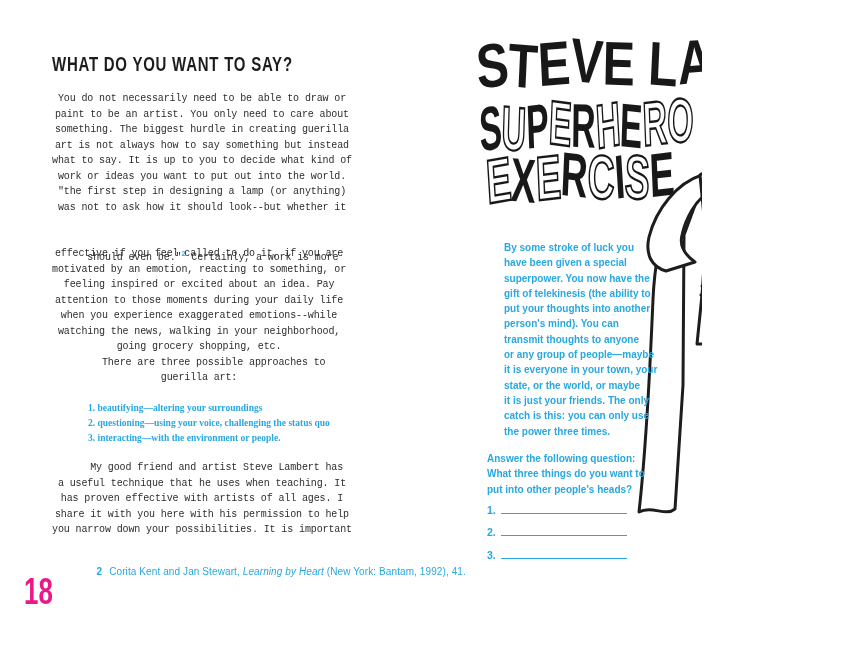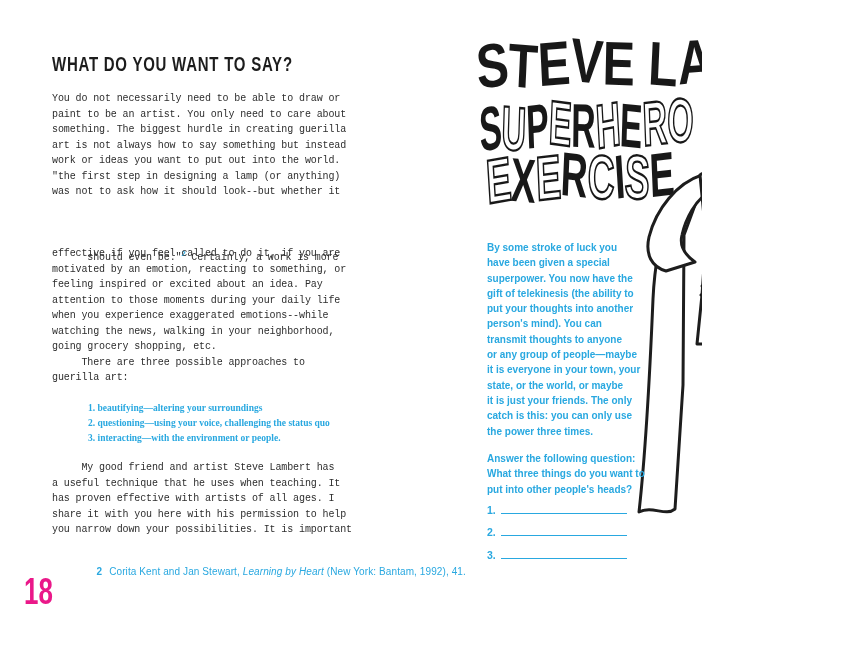--- a/index.html
+++ b/index.html
@@ -12,21 +12,21 @@
   .heading {
     position:absolute; left:52px; top:53px;
     font-family:"Liberation Sans", sans-serif; font-weight:bold;
     font-size:20px; letter-spacing:1px; color:#1c1c1c;
     transform:scaleX(.75); transform-origin:left top; white-space:pre;
   }
   .mono-block { position:absolute; left:52px; }
   .mono-line, .mono-block .line {
     font-family:"Liberation Mono", monospace;
     font-size:10px; letter-spacing:-.12px; line-height:15.5px;
-    color:#2d2d2d; white-space:pre;
+    color:#2d2d2d; white-space:pre;text-align:center;
   }
   #body1  { top:91px; }
   #supline{ top:230px; }
   #body1b { top:246px; }
   #body2  { top:460px; }
   .sup2 {
     color:#29a8e0; font-size:7.5px; vertical-align:super; font-weight:bold;
     font-family:"Liberation Sans", sans-serif;
   }
   .approaches { position:absolute; left:88px; top:401px; }
@@ -65,21 +65,21 @@
   #title2 .tl:nth-child(even), #title2 .tl:last-child,
   #title3 .tl:nth-child(odd) {
     color:#fff; -webkit-text-stroke:2.4px #181818; text-stroke:2.4px #181818;
   }
   
   .cyan-block { position:absolute; left:487px; }
   .cyan-block .line {
     font-size:10px; font-weight:bold; line-height:15.3px;
     color:#29a8e0; white-space:pre;
   }
-  #intro    { top:240px; }
+  #intro    { top:240px;margin-left:17px; }
   #question { top:451px; }
   .blank-row { position:absolute; left:487px; height:16px; }
   #blank1 { top:500px; } #blank2 { top:522px; } #blank3 { top:545px; }
   .blank-num { font-size:10.5px; font-weight:bold; color:#29a8e0; }
   .blank-line {
     display:inline-block; width:126px; margin-left:5px;
     border-bottom:1.8px solid #29a8e0; height:11px;
   }
   
   #figure { position:absolute; left:600px; top:85px; width:262px; height:480px; }
@@ -89,20 +89,21 @@
 
 <div id="spread">
 
   <div class="heading">WHAT DO YOU WANT TO SAY?</div>
 
   <div id="body1" class="mono-block">
       <div class="mono-line line">You do not necessarily need to be able to draw or</div>
       <div class="mono-line line">paint to be an artist. You only need to care about</div>
       <div class="mono-line line">something. The biggest hurdle in creating guerilla</div>
       <div class="mono-line line">art is not always how to say something but instead</div>
+      <div class="mono-line line">what to say. It is up to you to decide what kind of</div>
       <div class="mono-line line">work or ideas you want to put out into the world.</div>
       <div class="mono-line line">"the first step in designing a lamp (or anything)</div>
       <div class="mono-line line">was not to ask how it should look--but whether it</div>
     </div>
 
   <div id="supline" class="mono-block">
     <div class="mono-line">
       <span>should even be."</span><span class="sup2">2</span><span> Certainly, a work is more</span>
     </div>
   </div>

